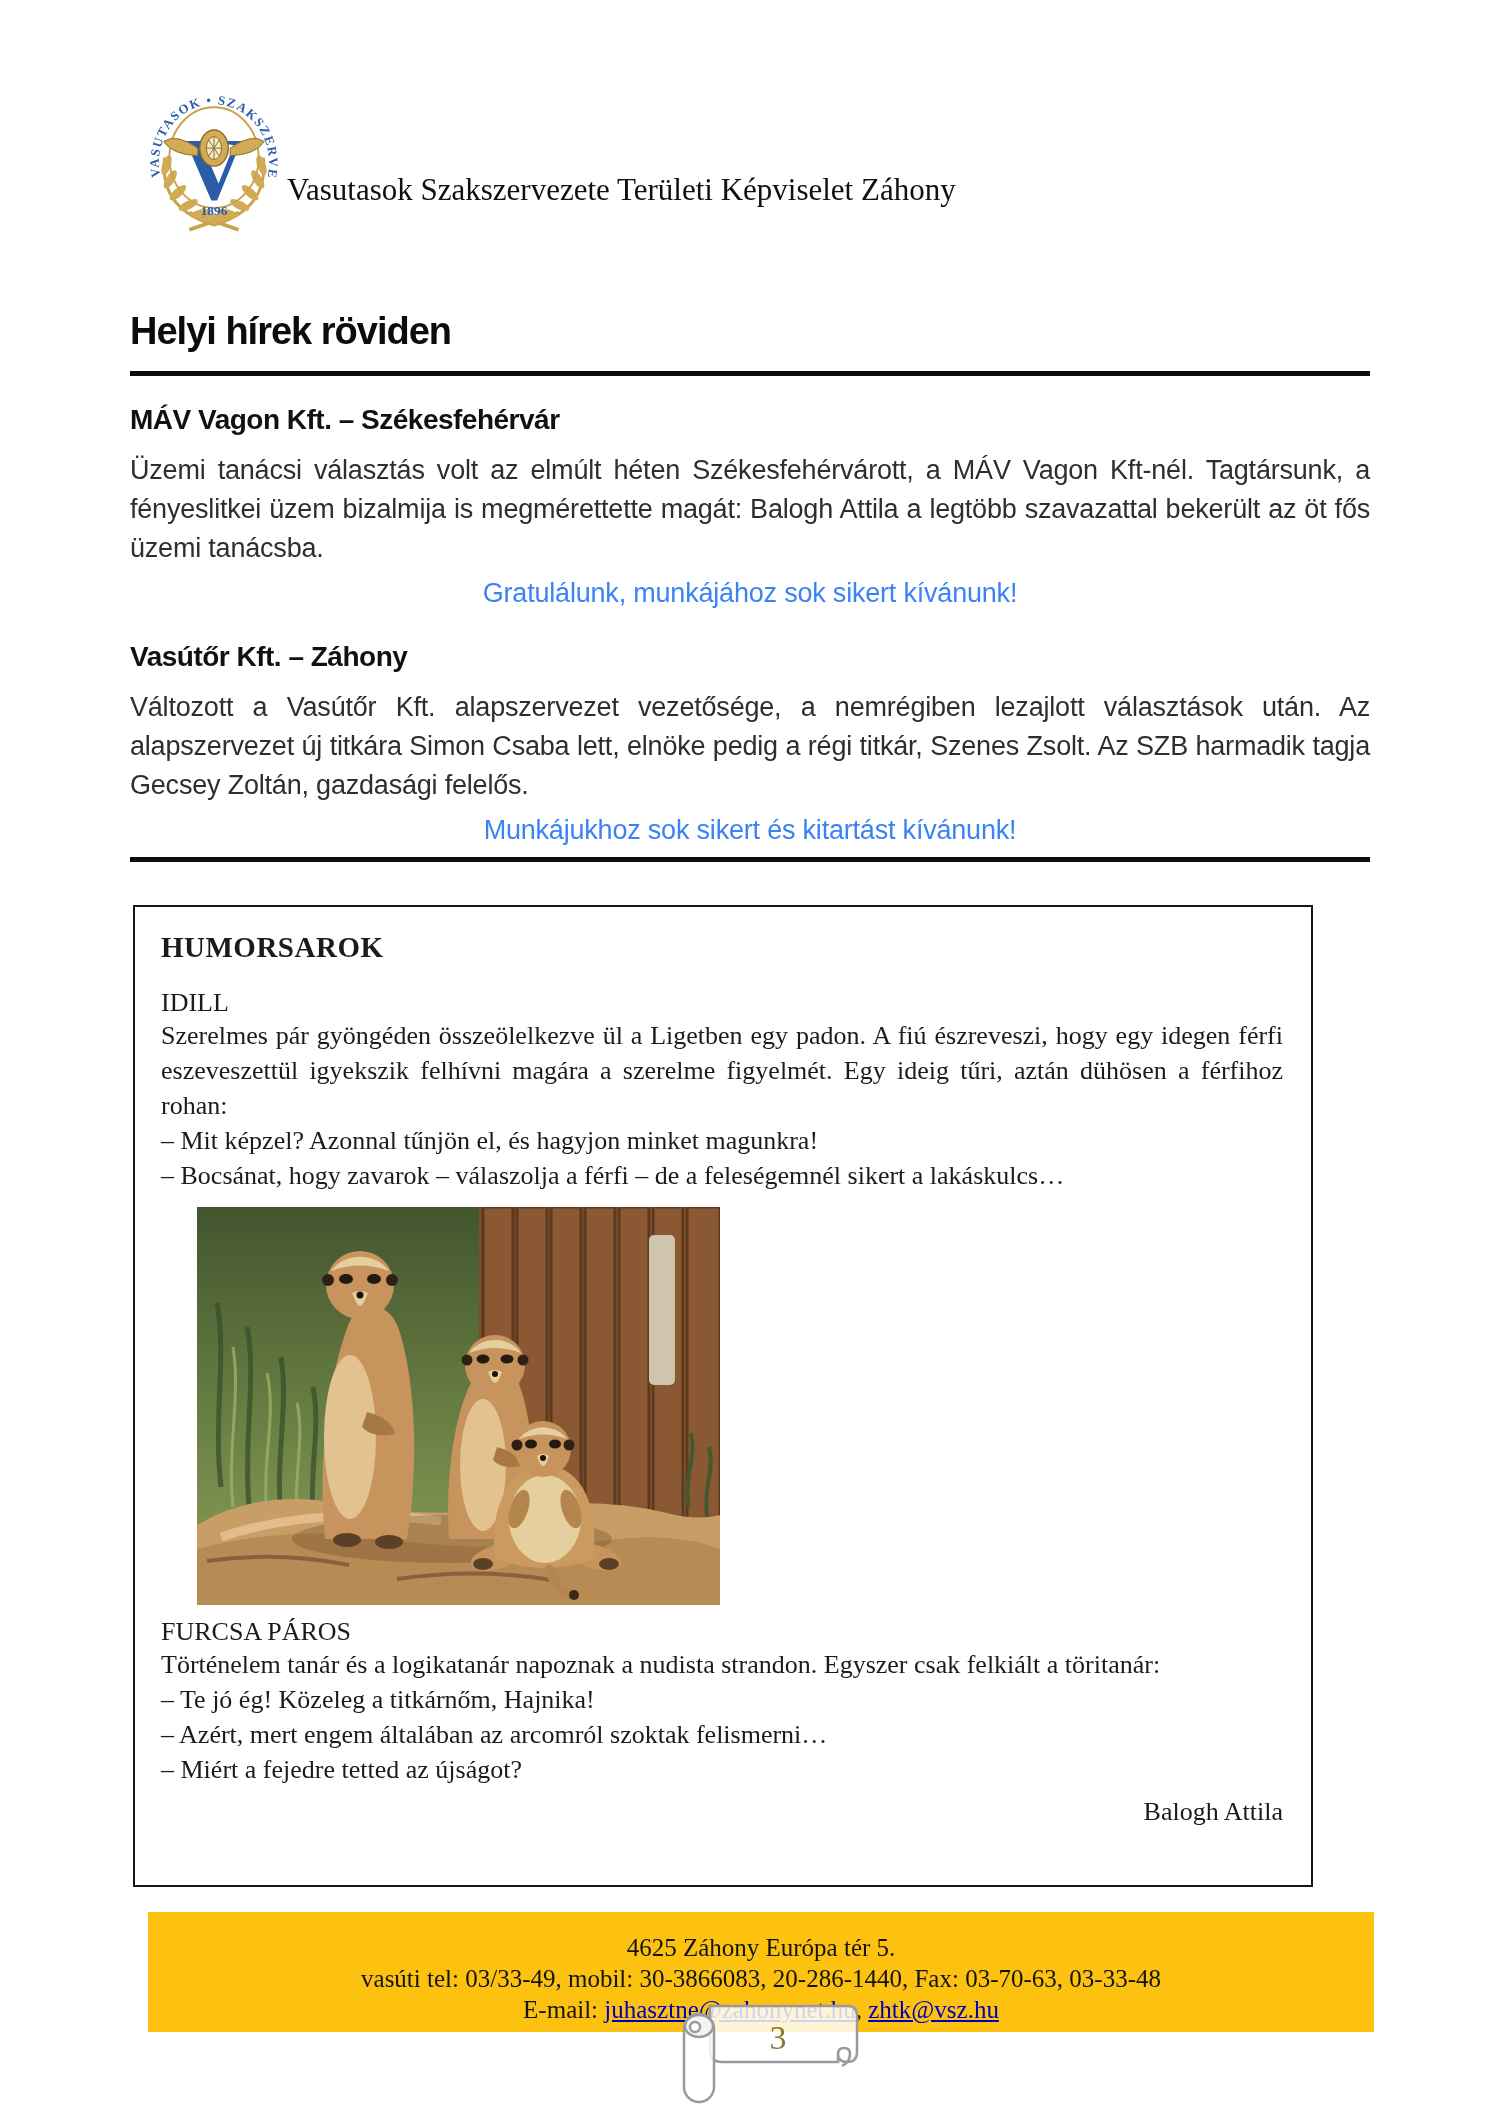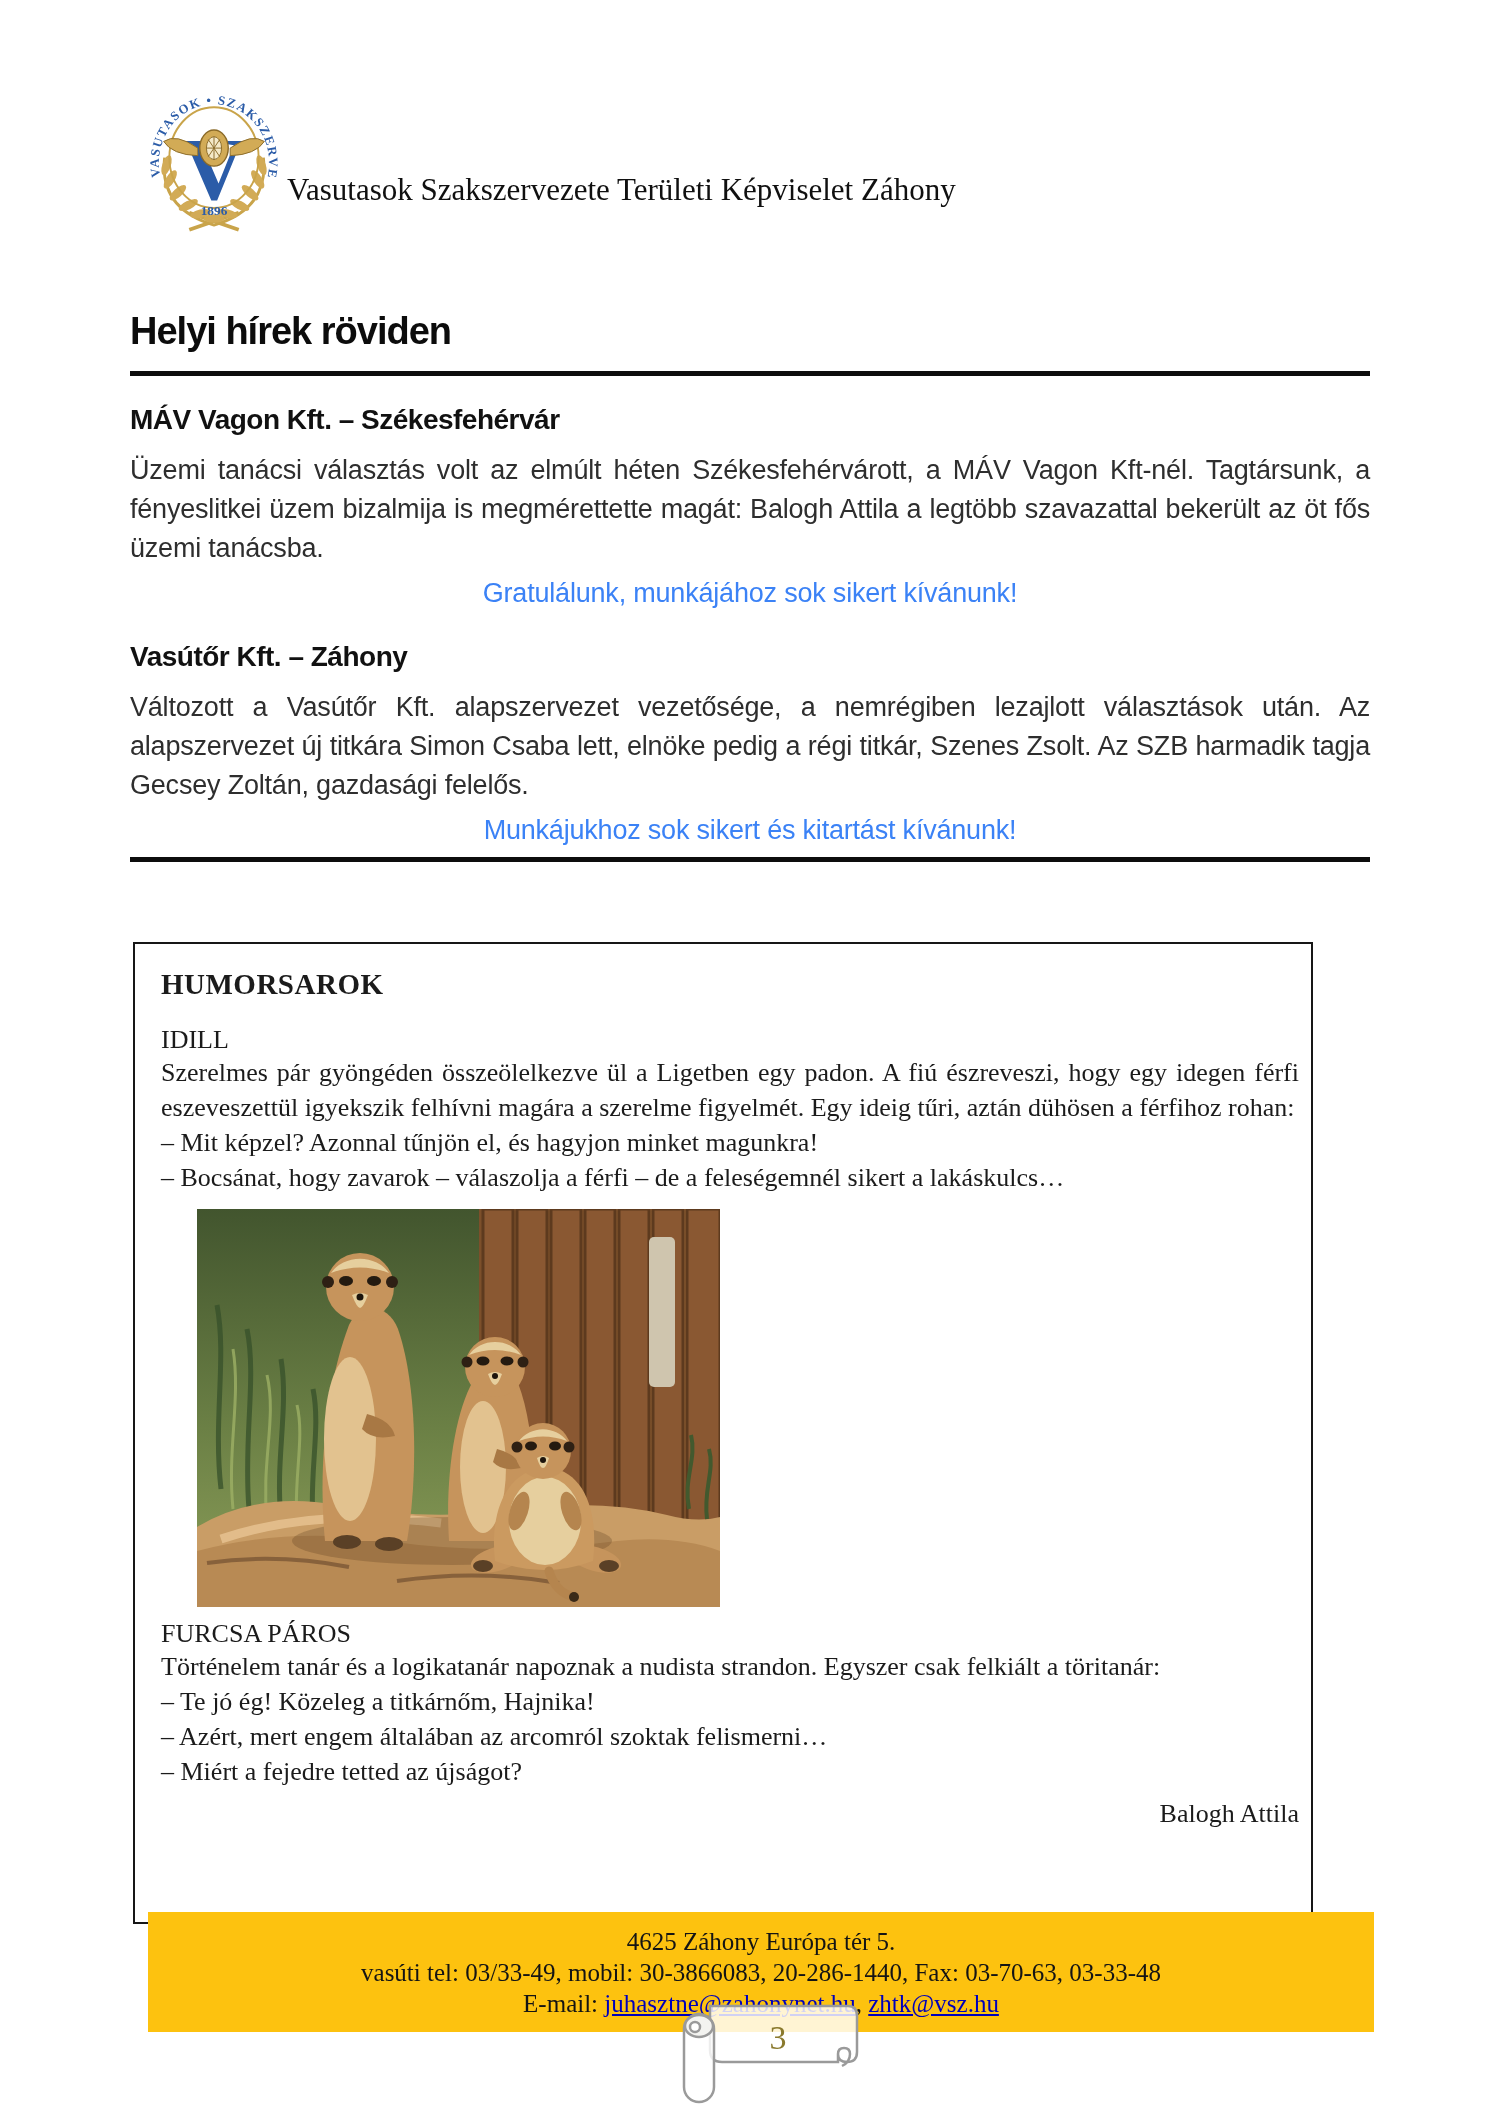--- a/index.html
+++ b/index.html
@@ -38,36 +38,36 @@
   .sec-closing{
     position:absolute;left:130px;width:1240px;text-align:center;
     font-size:27px;color:#3b82f6;letter-spacing:-0.2px;
   }
   .sec1-c{top:578px;}
   .sec2-c{top:815px;}
   
   .humor-box{
     position:absolute;left:133px;top:905px;width:1180px;height:982px;
     border:2px solid #161616;box-sizing:border-box;
-    padding:24px 12px 0 26px;
-    font-family:"Liberation Serif",serif;color:#1b1b1b;margin-top:37px;
+    padding:24px 28px 0 26px;
+    font-family:"Liberation Serif",serif;color:#1b1b1b;
   }
   .humor-title{font-size:29px;font-weight:700;letter-spacing:0.5px;}
   .joke-title{font-size:26px;margin-top:24px;}
   .joke-line{font-size:26px;line-height:35px;}
   .joke-intro{text-align:justify;}
   .photo-wrap{margin:14px 0 4px 36px;width:523px;height:398px;}
   .photo-wrap svg{display:block;width:523px;height:398px;}
   .signature{font-size:26px;text-align:right;margin-top:10px;}
   
   .footer{
     position:absolute;left:148px;top:1912px;width:1226px;height:120px;
     text-align:center;font-family:"Liberation Serif",serif;
     font-size:25px;line-height:31px;color:#141414;
-    box-sizing:border-box;padding-top:14px;
+    box-sizing:border-box;padding-top:20px;
   }
   .footer a{text-decoration:underline;cursor:pointer;}
   .page-scroll{position:absolute;left:652px;top:1996px;width:232px;height:118px;}
 </style>
 </head>
 <body>
 
 <div class="page">
 
   <svg class="logo" viewBox="0 0 160 176" aria-hidden="true">

